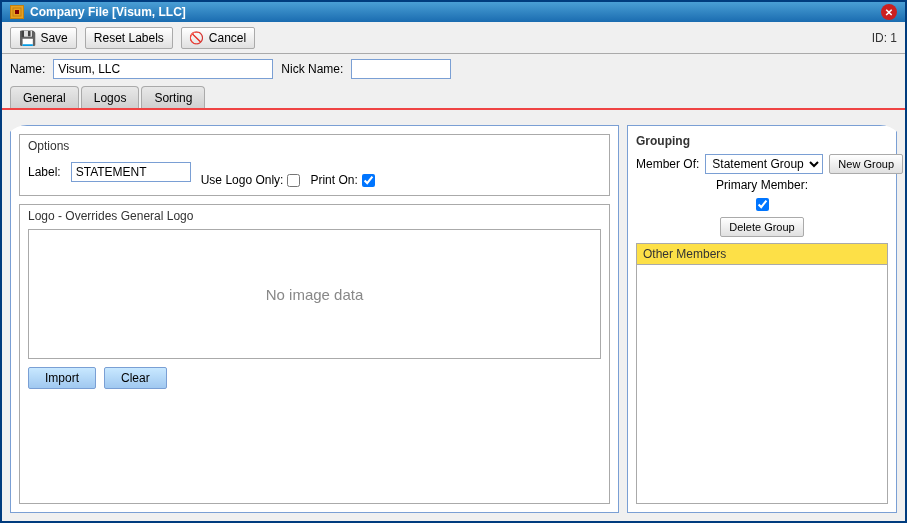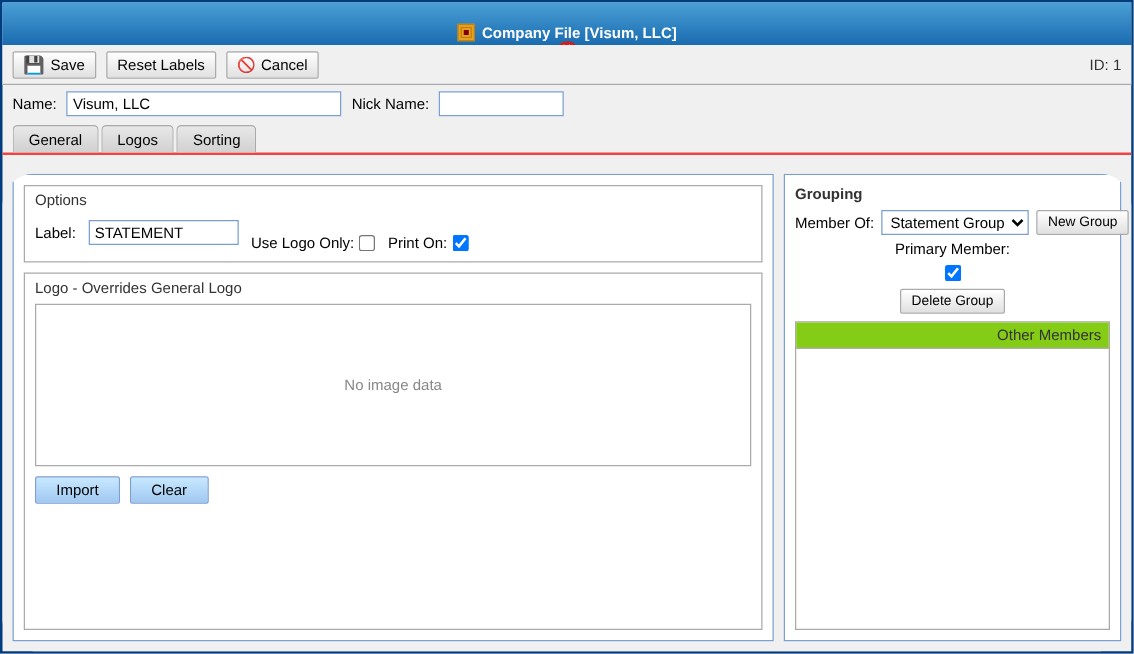--- a/index.html
+++ b/index.html
@@ -15,29 +15,28 @@
       width: 907px;
       height: 523px;
       border: 2px solid #003c7e;
       display: flex;
       flex-direction: column;
       background: #f0f0f0;
     }
     .title-bar {
       background: linear-gradient(to bottom, #4a9fd5 0%, #1a6cb0 100%);
       color: white;
-      padding: 17px 8px;
+      padding: 6px 8px;
       display: flex;
       align-items: center;
       justify-content: space-between;
       font-size: 12px;
       font-weight: bold;
-      height: 30px;
+      height: 20px;
       flex-shrink: 0;
-      flex-direction: column;
     }
     .title-bar-left {
       display: flex;
       align-items: center;
       gap: 6px;
     }
     .title-icon {
       width: 14px;
       height: 14px;
       background: #e8a020;
@@ -200,21 +199,21 @@
     }
     .logo-title { font-size: 12px; margin-bottom: 6px; color: #333; }
     .logo-preview {
       flex: 1;
       border: 1px solid #aaa;
       background: white;
       display: flex;
       align-items: center;
       justify-content: center;
       color: #888;
-      font-size: 12px;
+      font-size: 15px;
       max-height: 130px;
       min-height: 100px;
     }
     .logo-buttons {
       display: flex;
       gap: 8px;
       margin-top: 8px;
     }
     .logo-btn {
       padding: 2px 16px;
@@ -286,24 +285,23 @@
     .other-members-section {
       flex: 1;
       border: 1px solid #aaa;
       background: white;
       display: flex;
       flex-direction: column;
     }
     .other-members-header {
       font-size: 12px;
       padding: 3px 6px;
-      background: #84cc16;
+      background: #fde047;
       border-bottom: 1px solid #aaa;
       color: #333;
-      text-align: right;
     }
     .other-members-list { flex: 1; }
     input[type="checkbox"] {
       width: 13px;
       height: 13px;
       border: 1px solid #7a9fd4;
       cursor: pointer;
     }
     .tab-border-bottom {
       border-bottom: 2px solid #ef4444;

